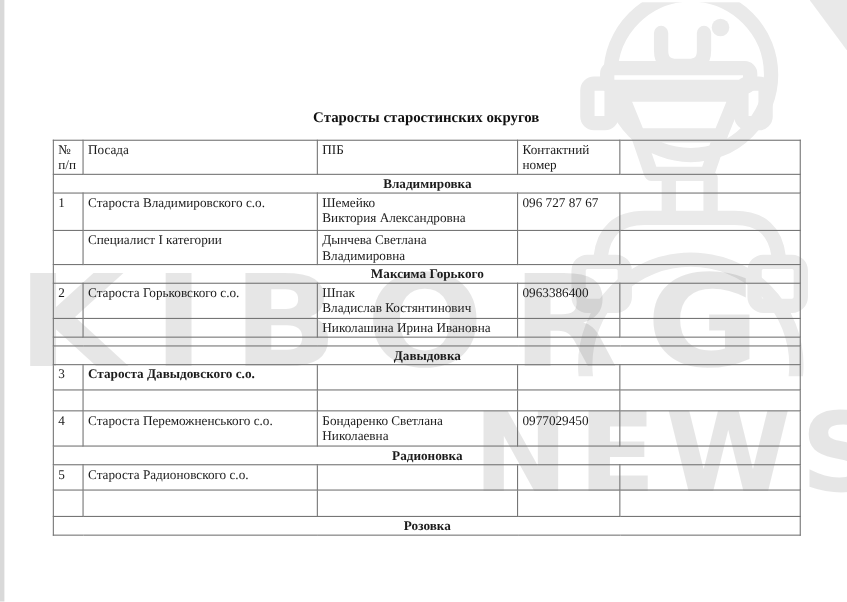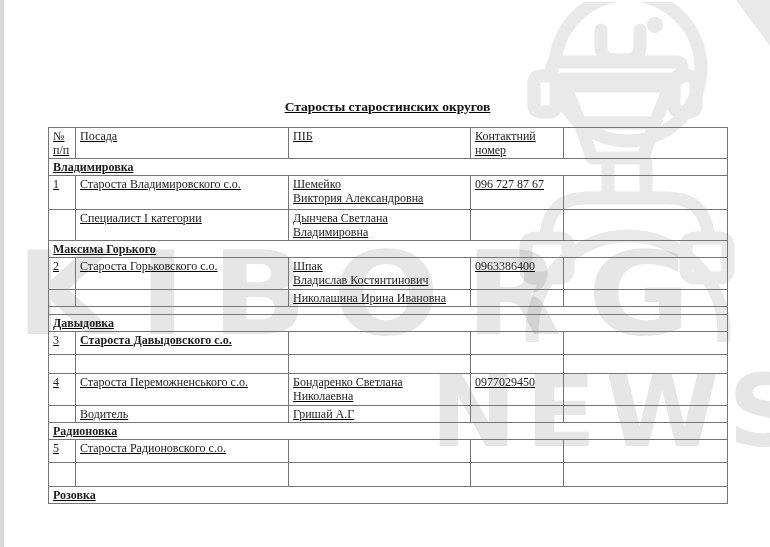--- a/index.html
+++ b/index.html
@@ -21,35 +21,35 @@
   }
   .wm-kiborg { left:16px;  top:236px; font-size:116px; letter-spacing:24px; transform:scaleX(1.08); }
   .wm-news   { left:430px; top:362px; font-size:100px; letter-spacing:8px;  transform:scaleX(1.04); }
   .robot-svg { position:absolute; left:518px; top:2px; width:250px; height:340px; }
   .corner-shape {
     position:absolute; left:736px; top:0; width:34px; height:46px;
     background:#000; opacity:0.085;
     clip-path:polygon(0 0, 100% 0, 100% 100%);
   }
   
-  .content { position:absolute; left:48px; top:99px; width:679px; z-index:2;text-decoration:underline; }
+  .content { position:absolute; left:48px; top:99px; width:679px; z-index:2; }
   .doc-title {
     margin:0 0 12px 0; font-size:13.5px; font-weight:bold;
     text-align:center; color:#111;
   }
   table.staff {
     border-collapse:collapse; width:679px; table-layout:fixed;
     color:#1c1c1c; font-size:12px; line-height:14px;padding-left:40px;
   }
   table.staff td {
     border:1px solid #767676; padding:1px 3px 1px 4px;
     vertical-align:top; overflow:hidden;
   }
   td.v-bottom { vertical-align:bottom; padding-bottom:3px; }
-  td.section-cell { font-weight:bold; }
+  td.section-cell { text-align:center; font-weight:bold; }
   td.spacer-cell { padding:0; line-height:0; font-size:0; }
   td.bold { font-weight:bold; }
 </style>
 </head>
 <body>
 
 <div class="left-strip"></div>
 
 <div class="watermark-layer">
   <div class="wm-text wm-kiborg">KIBORG</div>
@@ -146,27 +146,20 @@
           <td></td>
           <td></td>
         </tr>
         <tr style="height: 32px;">
           <td>4</td>
           <td class="v-bottom">Староста Переможненського с.о.</td>
           <td><span>Бондаренко Светлана</span><br><span>Николаевна</span></td>
           <td>0977029450</td>
           <td></td>
         </tr>
-        <tr style="height: 17px;">
-          <td></td>
-          <td class="v-bottom">Водитель</td>
-          <td><span>Гришай А.Г</span></td>
-          <td></td>
-          <td></td>
-        </tr>
         <tr style="height: 16px;">
           <td class="section-cell" colspan="5">Радионовка</td>
         </tr>
         <tr style="height: 23px;">
           <td>5</td>
           <td class="v-bottom">Староста Радионовского с.о.</td>
           <td></td>
           <td></td>
           <td></td>
         </tr>

